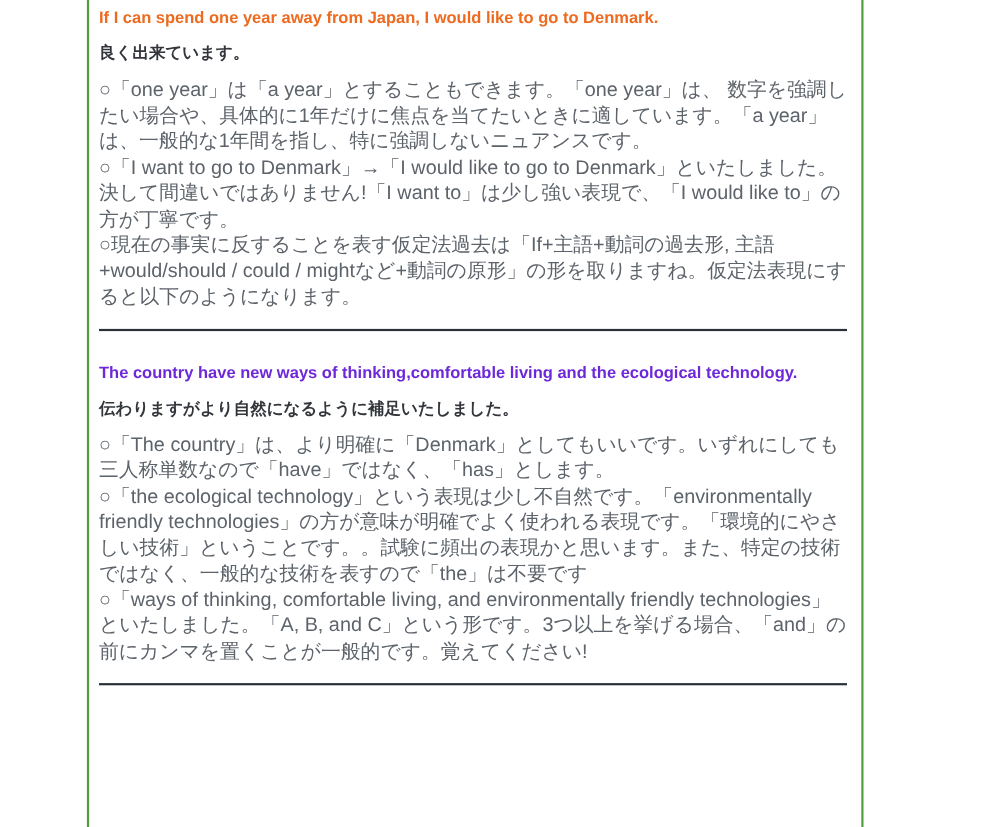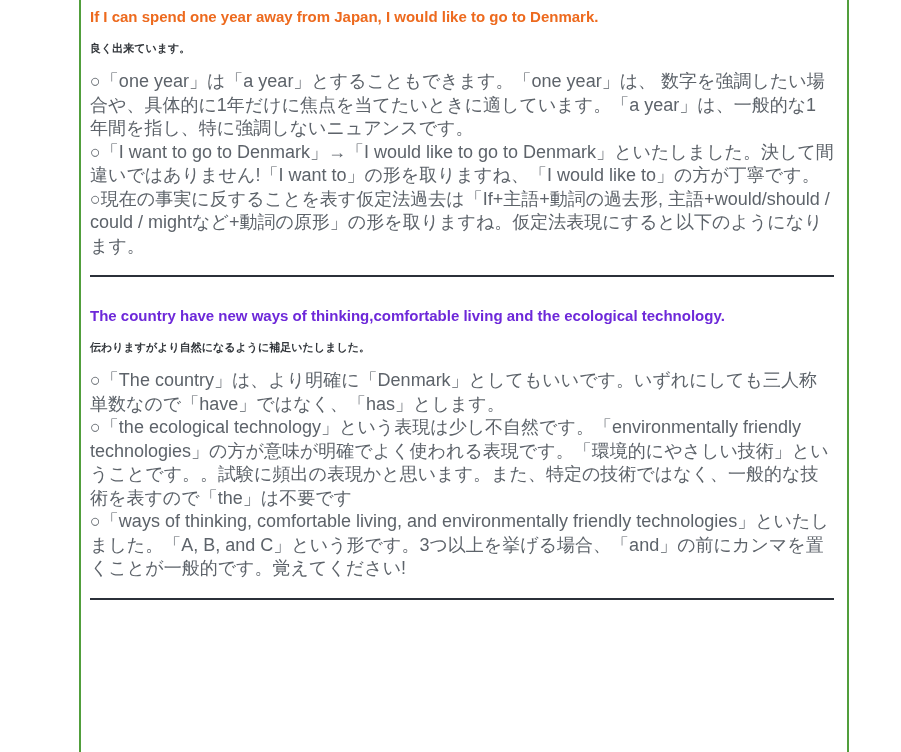--- a/index.html
+++ b/index.html
@@ -9,21 +9,21 @@
     font-family: "Liberation Sans", "DejaVu Sans", sans-serif;
   }
   body {
     width: 901px;
     height: 752px;
     overflow: hidden;
   }
   .panel {
     box-sizing: border-box;
     margin-left: 79px;
-    width: 770px;
+    width: 706px;
     height: 752px;
     border-left: 2px solid #519e3c;
     border-right: 2px solid #519e3c;
     padding: 5px 13px 0 9px;
     overflow: hidden;
   }
   p { margin: 0; }
   .corrected {
     color: #ed6a1e;
     font-weight: 700;
@@ -34,21 +34,21 @@
   .original {
     color: #6d28d9;
     font-weight: 700;
     font-size: 15px;
     line-height: 23px;
     margin: 0 0 9px 0;
   }
   .verdict {
     color: #32363b;
     font-weight: 700;
-    font-size: 11px;
+    font-size: 15px;
     line-height: 23px;
     margin: 3px 0 10px 0;
   }
   .notes p {
     color: #5d636a;
     font-weight: 400;
     font-size: 18px;
     line-height: 23.5px;
     margin: 0;
   }
@@ -61,21 +61,21 @@
 </head>
 <body>
 
 <div class="panel">
 
   <section>
     <p class="corrected">If I can spend one year away from Japan, I would like to go to Denmark.</p>
     <p class="verdict">良く出来ています。</p>
     <div class="notes">
       <p>○「one year」は「a year」とすることもできます。「one year」は、 数字を強調したい場合や、具体的に1年だけに焦点を当てたいときに適しています。「a year」は、一般的な1年間を指し、特に強調しないニュアンスです。</p>
-      <p>○「I want to go to Denmark」→「I would like to go to Denmark」といたしました。決して間違いではありません!「I want to」の形を取りますね、「I would like to」の方が丁寧です。</p>
+      <p>○「I want to go to Denmark」→「I would like to go to Denmark」といたしました。決して間違いではありません!「I want to」は少し強い表現で、「I would like to」の方が丁寧です。</p>
       <p>○現在の事実に反することを表す仮定法過去は「If+主語+動詞の過去形, 主語+would/should / could / mightなど+動詞の原形」の形を取りますね。仮定法表現にすると以下のようになります。</p>
     </div>
   </section>
 
   <hr class="divider">
 
   <section>
     <p class="original">The country have new ways of thinking,comfortable living and the ecological technology.</p>
     <p class="verdict">伝わりますがより自然になるように補足いたしました。</p>
     <div class="notes">

